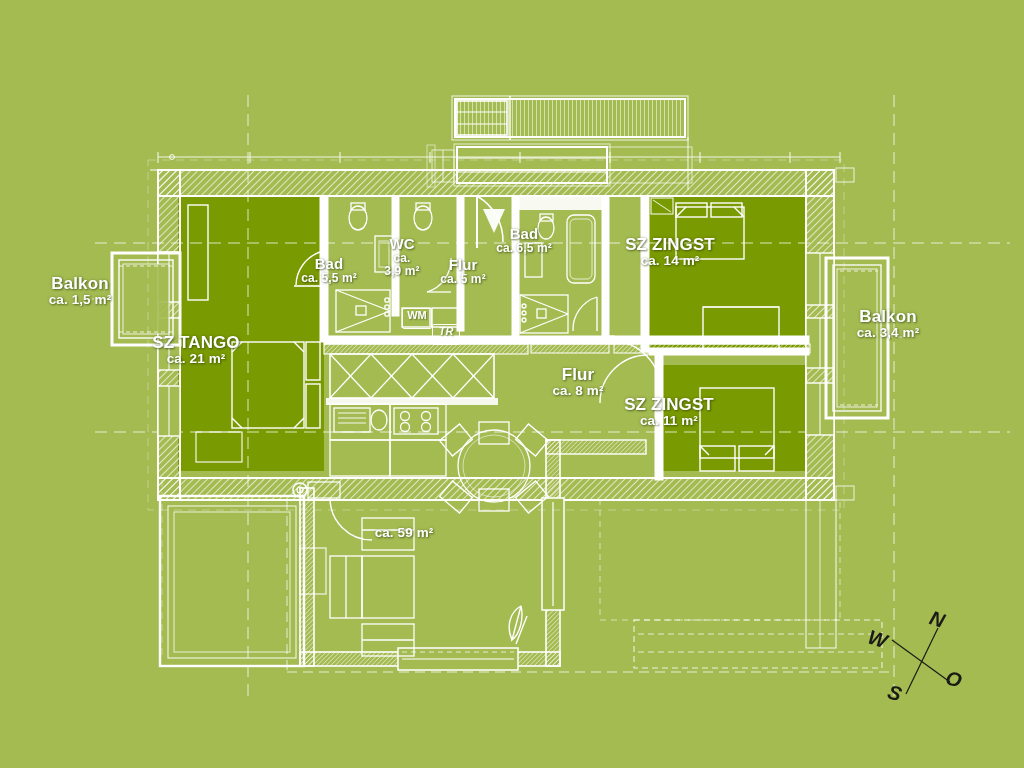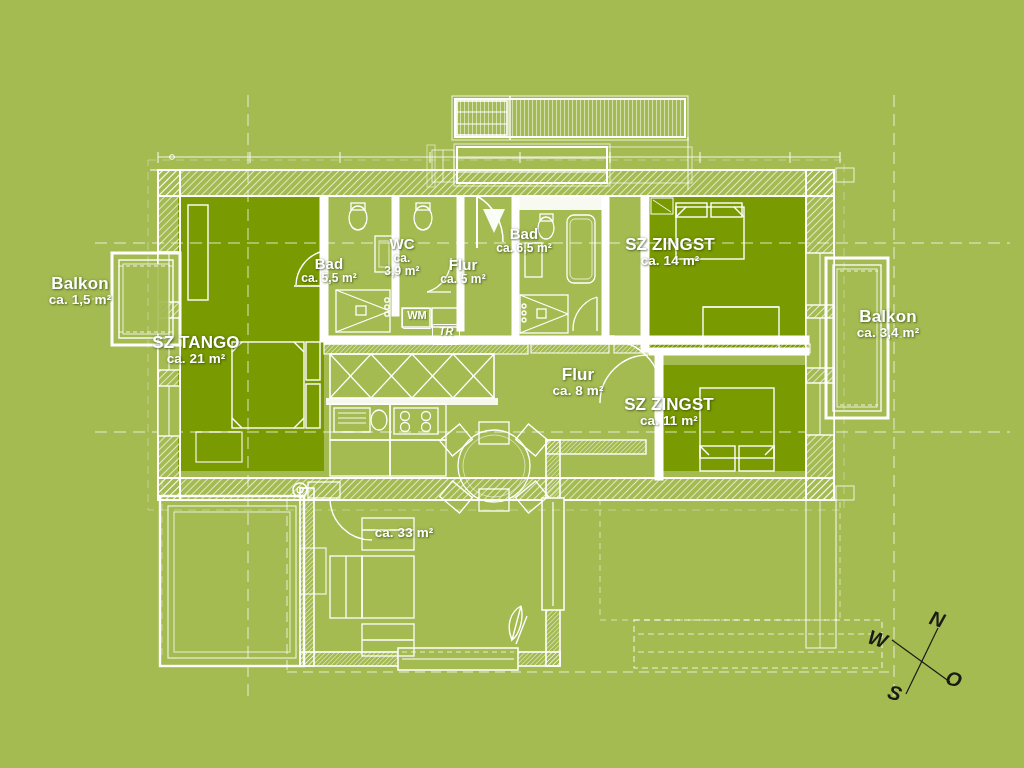--- a/index.html
+++ b/index.html
@@ -548,21 +548,21 @@
       <span class="nm">Flur</span>
       <span class="ar">ca. 8 m²</span>
     </div>
 
     <div class="lbl" style="left:589px; top:396px; width:160px;">
       <span class="nm">SZ ZINGST</span>
       <span class="ar">ca. 11 m²</span>
     </div>
 
     <div class="lbl lines" style="left:324px; top:526px; width:160px;">
-      <span class="ar">ca. 33 m²</span>
+      <span class="ar">ca. 59 m²</span>
     </div>
   </div>
 
   <div>
     <div class="tagbox" style="left:402px; top:308px; width:28px; height:19px;">
       <span>WM</span>
     </div>
     <div class="tagbox" style="left:432px; top:324px; width:26px; height:19px;font-style:italic;">
       <span>TR</span>
     </div>

